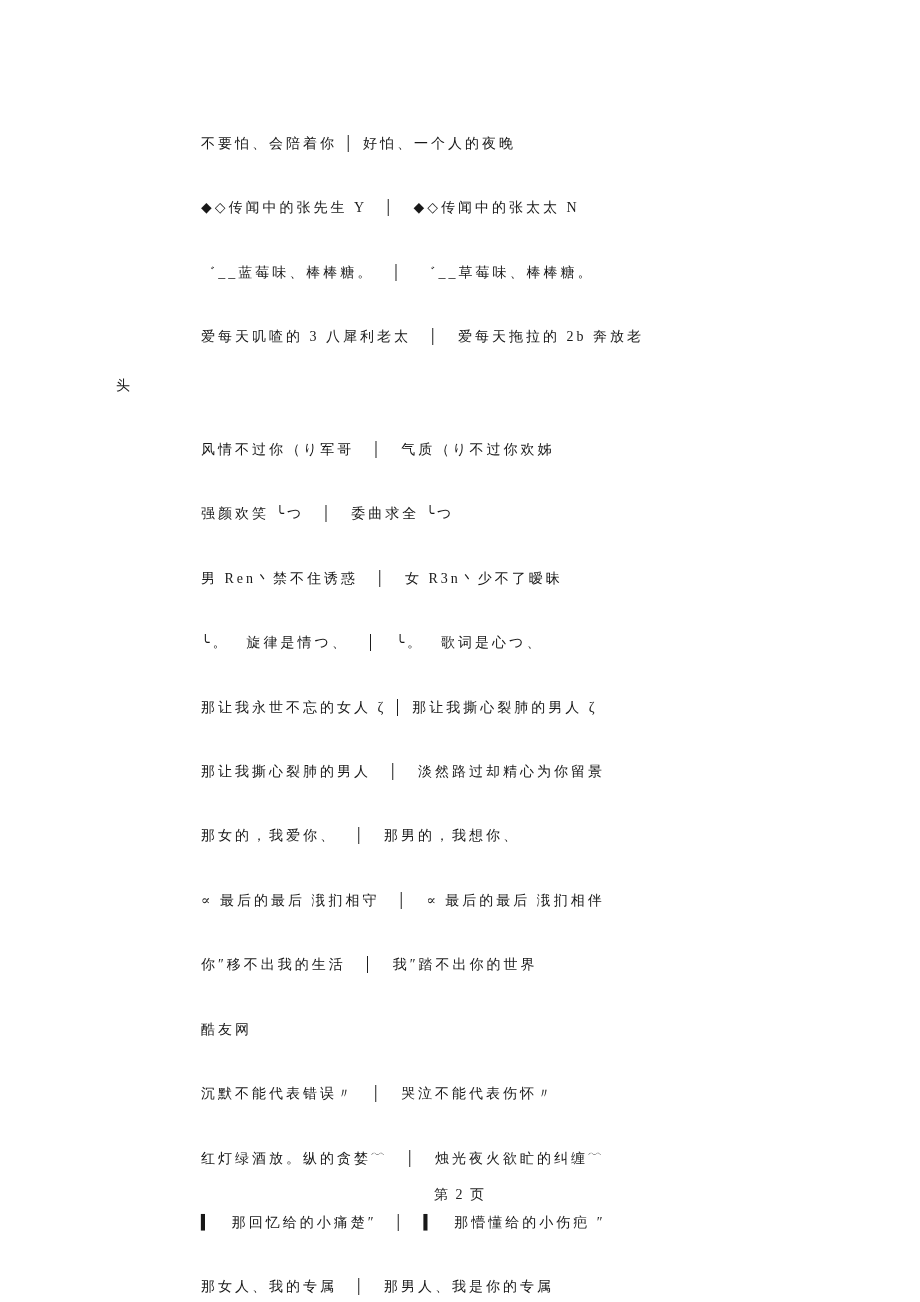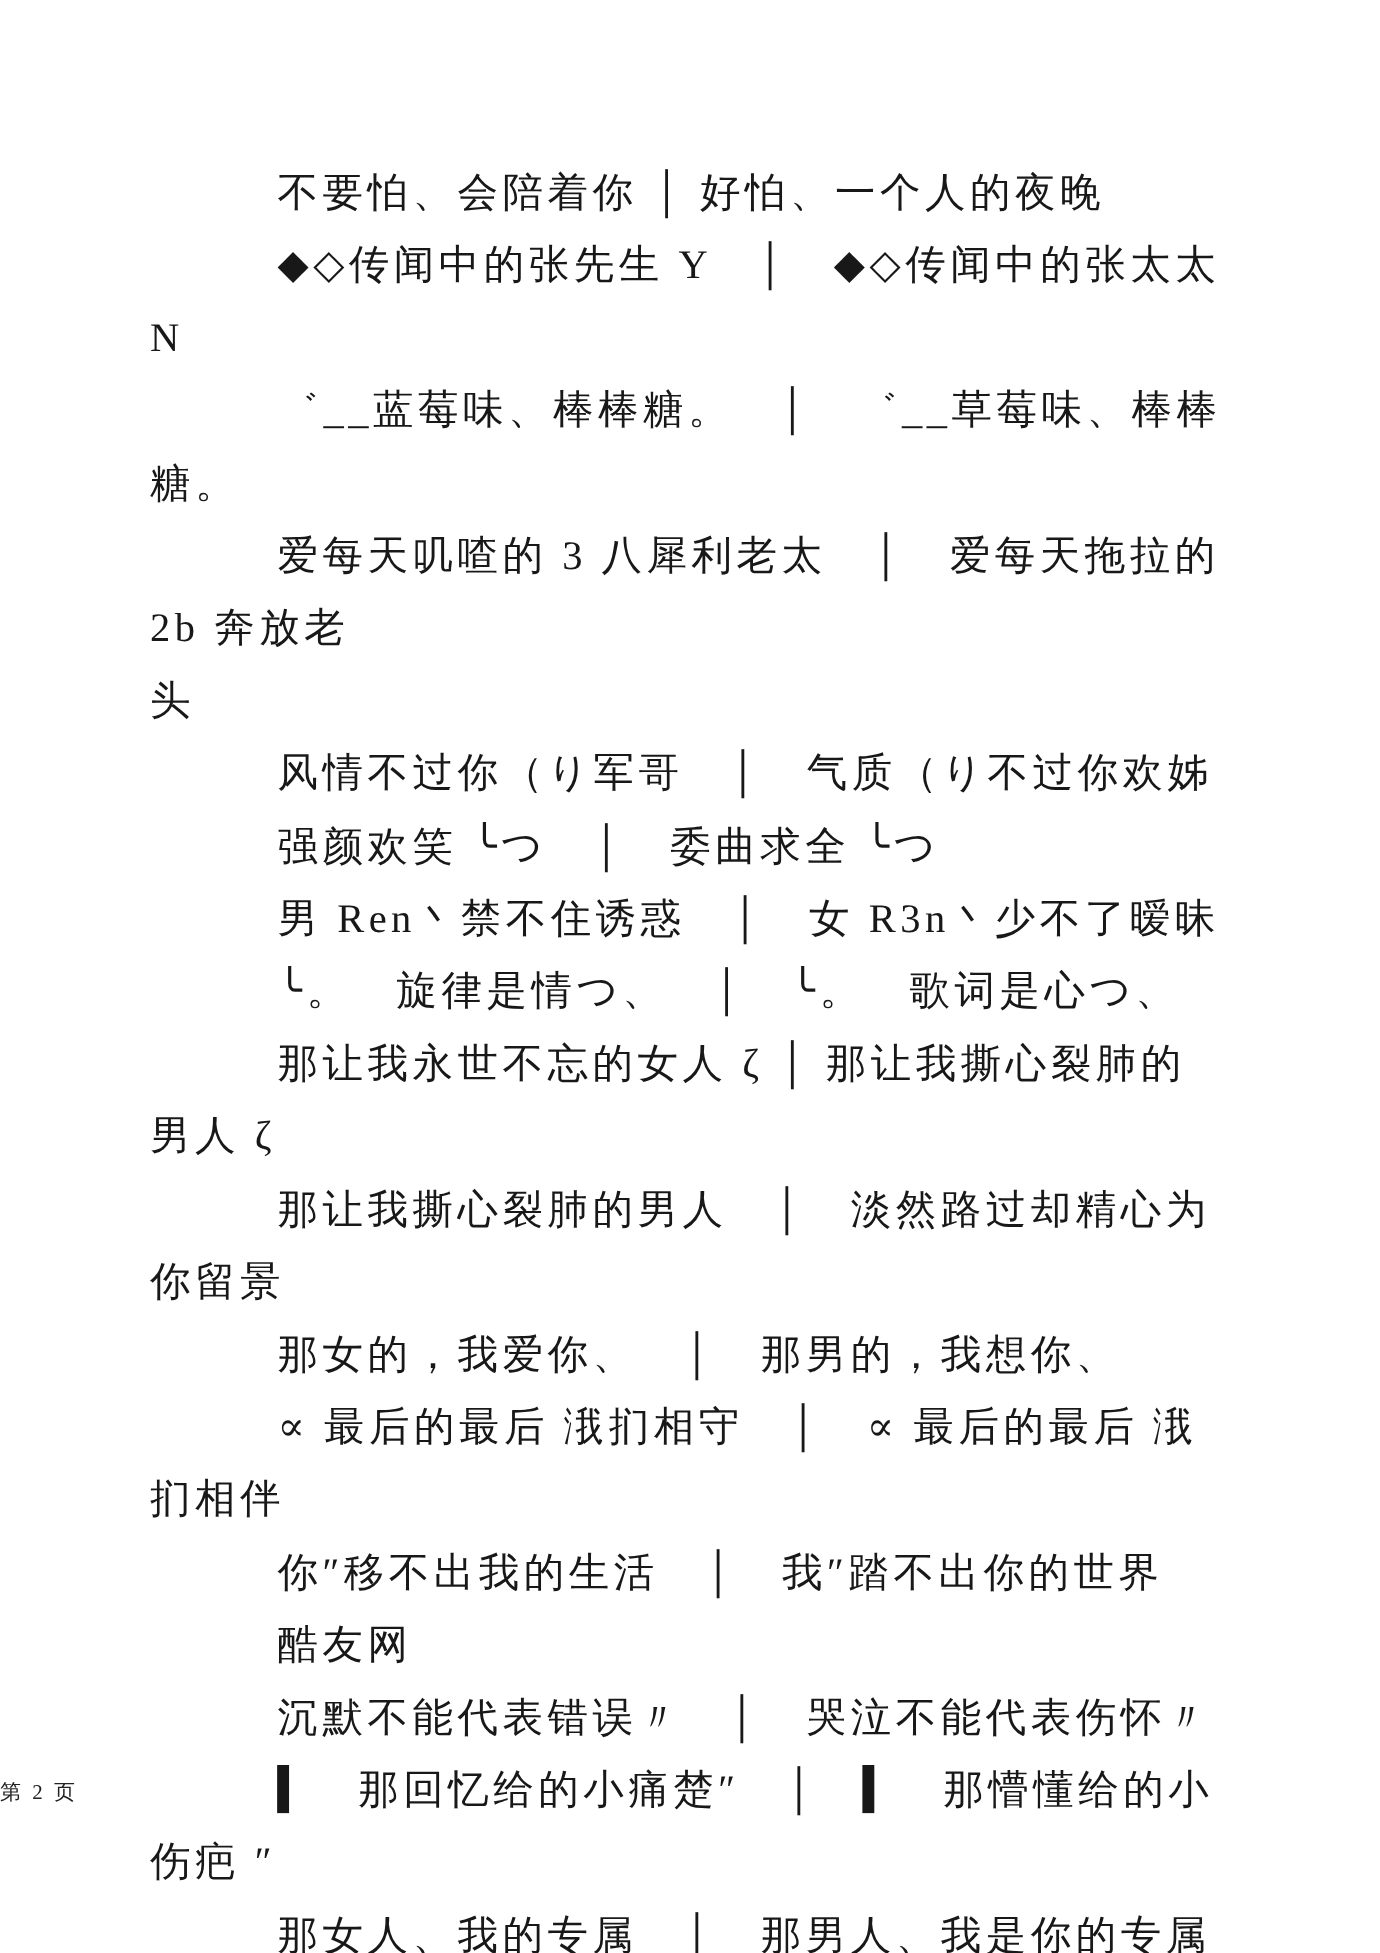--- a/index.html
+++ b/index.html
@@ -14,33 +14,34 @@
     background: #ffffff;
     overflow: hidden;
     font-family: "Liberation Serif", "DejaVu Serif", serif;
     color: #181818;
   }
   .content {
     padding: 104px 100px 0 100px;
     width: 720px;
   }
   p.line {
-    margin: 0;
-    font-size: 27px;
+    margin: 16px;
+    font-size: 14px;
     line-height: 48.4px;
     letter-spacing: 3px;
     text-indent: 85px;
     white-space: pre-wrap;
     word-break: break-all;
   }
   .footer {
     position: absolute;
     left: 0;
     right: 0;
     top: 1186px;
+    text-align: center;
     font-size: 14px;
     letter-spacing: 2px;
     color: #222222;
   }
 </style>
 </head>
 <body>
 
 <div class="page">
   <div class="content">
@@ -53,17 +54,18 @@
     <p class="line">强颜欢笑 ╰つ　│　委曲求全 ╰つ</p>
     <p class="line">男 Ren丶禁不住诱惑　│　女 R3n丶少不了暧昧</p>
     <p class="line">╰。　旋律是情つ、　│　╰。　歌词是心つ、</p>
     <p class="line">那让我永世不忘的女人 ζ │ 那让我撕心裂肺的男人 ζ</p>
     <p class="line">那让我撕心裂肺的男人　│　淡然路过却精心为你留景</p>
     <p class="line">那女的，我爱你、　│　那男的，我想你、</p>
     <p class="line">∝ 最后的最后 涐扪相守　│　∝ 最后的最后 涐扪相伴</p>
     <p class="line">你″移不出我的生活　│　我″踏不出你的世界</p>
     <p class="line">酷友网</p>
     <p class="line">沉默不能代表错误〃　│　哭泣不能代表伤怀〃</p>
+    <p class="line">红灯绿酒放。纵的贪婪﹋　│　烛光夜火欲盳的纠缠﹋</p>
     <p class="line">▍　那回忆给的小痛楚″　│　▍　那懵懂给的小伤疤 ″</p>
     <p class="line">那女人、我的专属　│　那男人、我是你的专属</p>
   </div>
   <div class="footer">第 2 页</div>
 </div>
 
 </body></html>

